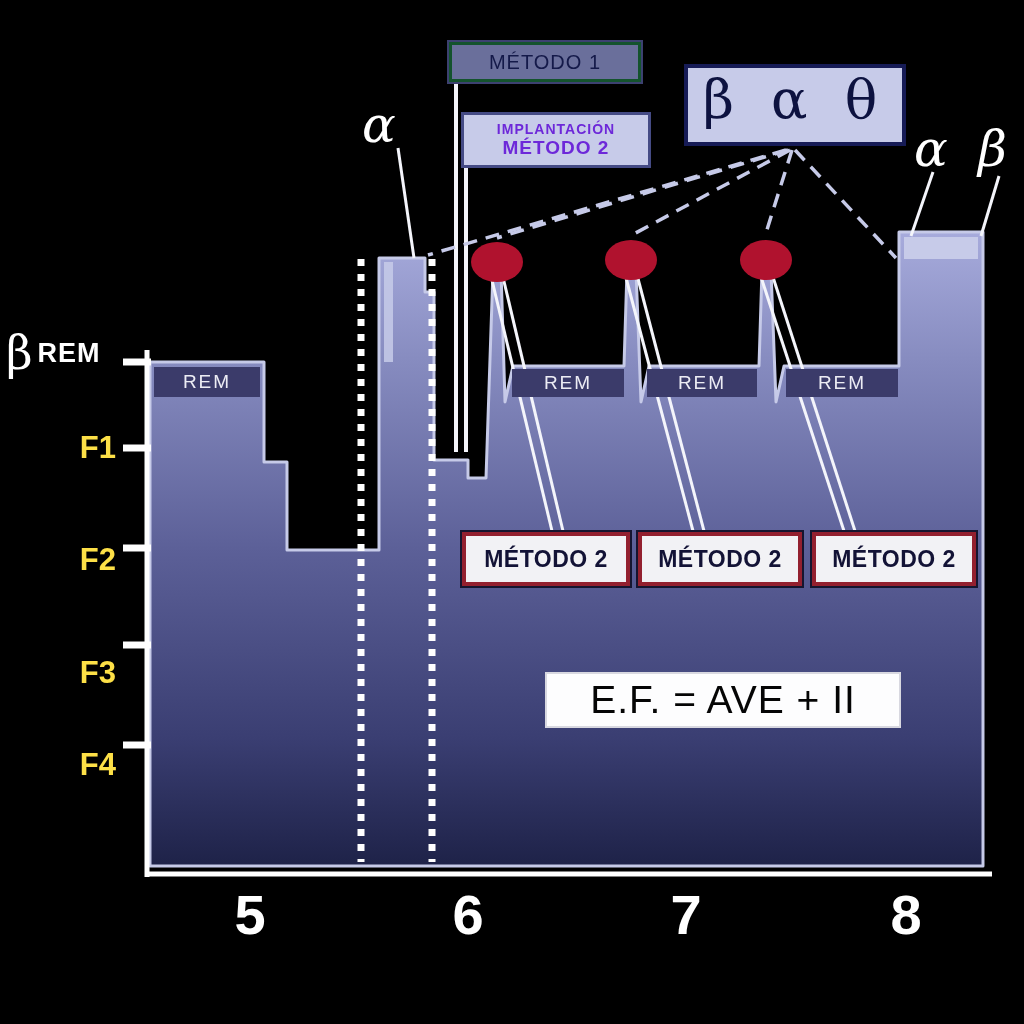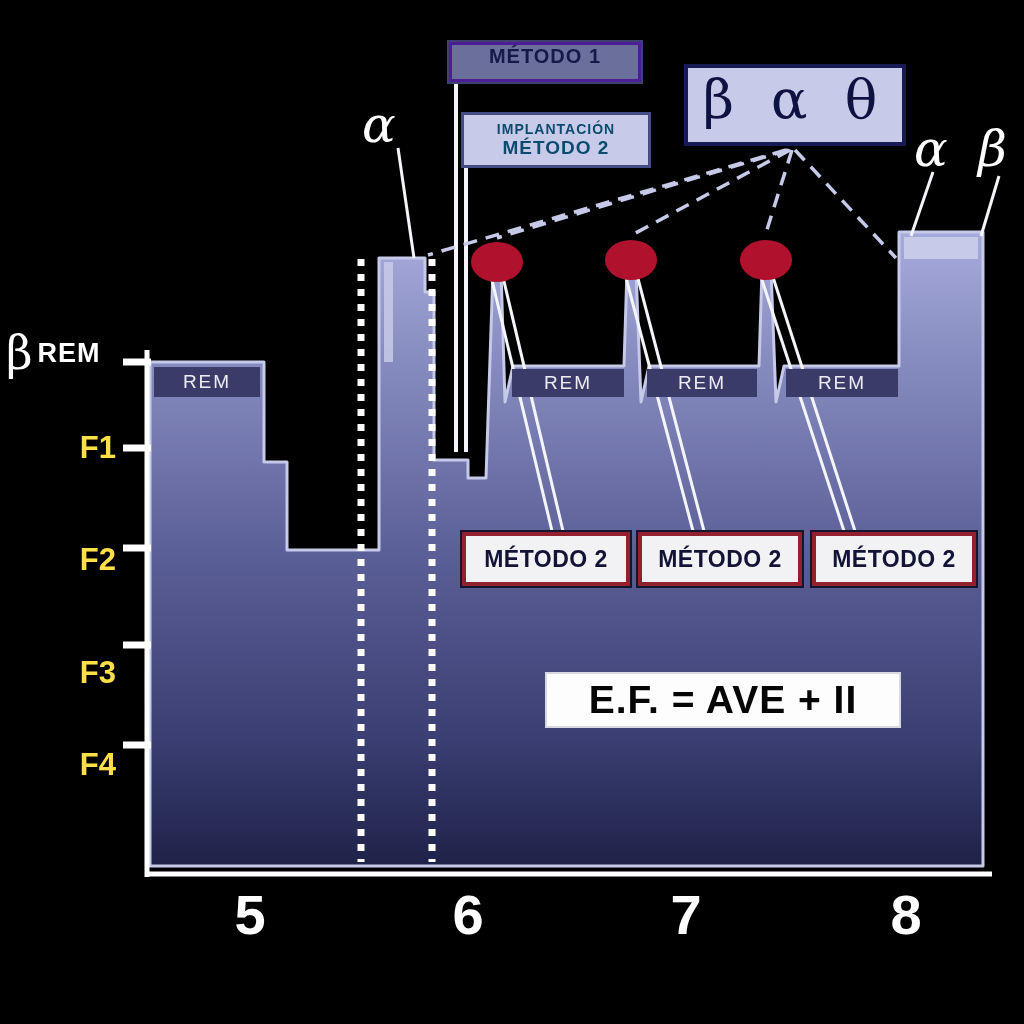--- a/index.html
+++ b/index.html
@@ -5,26 +5,26 @@
   html,body{margin:0;padding:0;background:#000;}
   .stage{position:relative;width:1024px;height:1024px;background:#000;overflow:hidden;
          font-family:"Liberation Sans",sans-serif;}
   #fig{position:absolute;left:0;top:0;width:1024px;height:1024px;}
 
   
   .abs{position:absolute;}
 
   
   .metodo1{left:449px;top:42px;width:186px;height:34px;background:#6a6f9b;
-           border:3px solid #4c1d95;box-shadow:0 0 0 2px #3c4170;
-           display:flex;align-items:flex-start;justify-content:center;
-           color:#141949;font-weight:bold;font-size:20px;letter-spacing:1px;}
+           border:3px solid #14532d;box-shadow:0 0 0 2px #3c4170;
+           display:flex;align-items:center;justify-content:center;
+           color:#141949;font-weight:normal;font-size:20px;letter-spacing:1px;}
   .implantacion{left:461px;top:112px;width:184px;height:50px;background:#c7cbe9;
            border:3px solid #454b85;display:flex;flex-direction:column;
-           align-items:center;justify-content:center;color:#0c4a6e;}
+           align-items:center;justify-content:center;color:#6d28d9;}
   .imp-top{font-size:14px;font-weight:bold;letter-spacing:1px;}
   .imp-bottom{font-size:19px;font-weight:bold;letter-spacing:1px;}
   .greekbox{left:684px;top:64px;width:214px;height:74px;background:#c7cbe9;
            border:4px solid #161b56;display:flex;justify-content:center;
            font-family:"DejaVu Serif",serif;font-size:54px;color:#0d1240;letter-spacing:10px;}
 
   
   .greek-label{position:absolute;color:#fff;font-family:"DejaVu Serif",serif;
            font-style:italic;font-size:50px;line-height:1;}
   .alpha-left{left:362px;top:100px;}
@@ -57,21 +57,21 @@
       border:4px solid #93202f;box-shadow:0 0 0 2px #15152f;
       display:flex;align-items:center;justify-content:center;
       color:#131336;font-weight:bold;font-size:23px;letter-spacing:0.5px;}
   .m2a{left:462px;width:160px;}
   .m2b{left:638px;width:156px;}
   .m2c{left:812px;width:156px;}
 
   
   .formula{left:545px;top:672px;width:352px;height:52px;background:#fdfdfe;
       border:2px solid #d8d8e0;display:flex;align-items:center;justify-content:center;
-      color:#050505;font-size:39px;font-weight:700;letter-spacing:1px;}
+      color:#050505;font-size:39px;font-weight:400;letter-spacing:1px;}
 </style>
 </head>
 <body>
 
 <div class="stage">
 
   <svg id="fig" viewBox="0 0 1024 1024">
       <defs>
         <linearGradient id="hg" x1="0" y1="232" x2="0" y2="866" gradientUnits="userSpaceOnUse">
           <stop offset="0" stop-color="#a7abdc"></stop>

